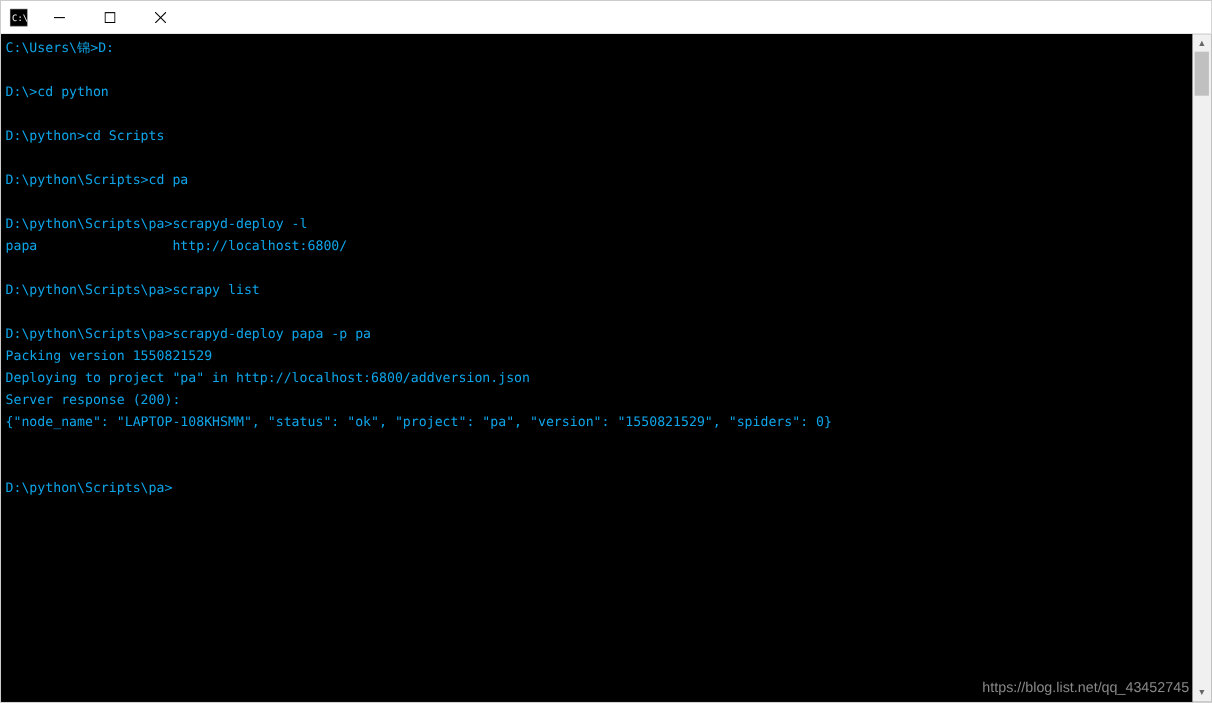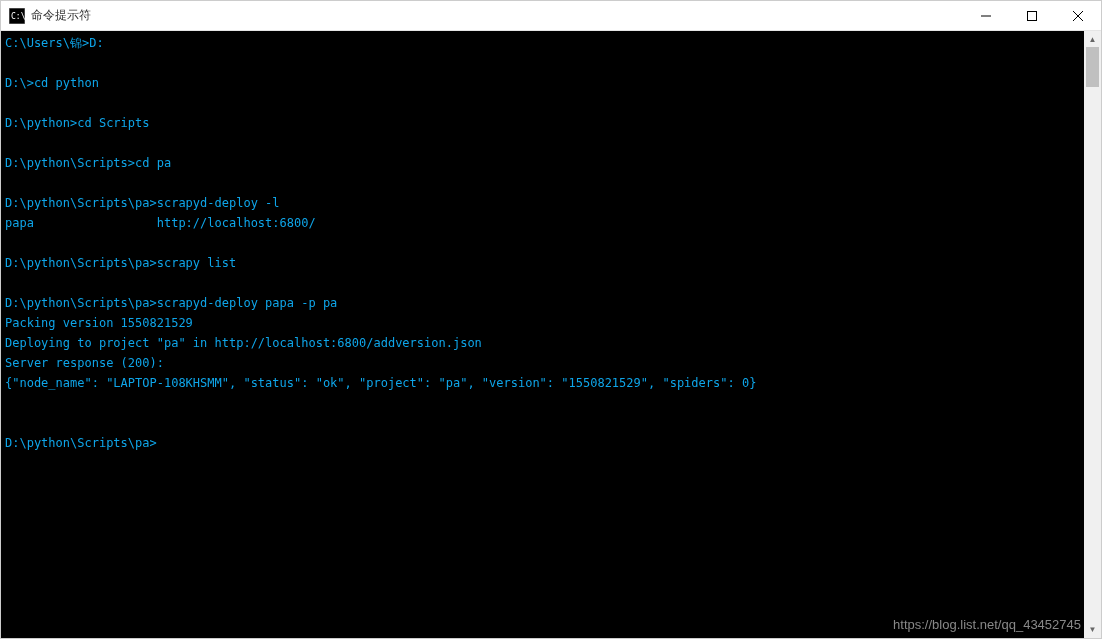--- a/index.html
+++ b/index.html
@@ -124,21 +124,20 @@
 <body>
 
 <div class="window">
   <div class="titlebar">
     <span class="titlebar-icon">
       <svg viewBox="0 0 16 16">
         <rect x="0" y="0" width="16" height="16" fill="#000" stroke="#888" stroke-width="1"></rect>
         <text x="2" y="11" font-size="8" fill="#fff" font-family="monospace">C:\</text>
       </svg>
     </span>
-    <span class="titlebar-text">命令提示符</span>
     <div class="titlebar-controls">
       <div class="tb-btn">
         <svg viewBox="0 0 10 10">
             <line x1="0" y1="5" x2="10" y2="5" stroke="#000" stroke-width="1"></line>
           </svg>
       </div>
       <div class="tb-btn">
         <svg viewBox="0 0 10 10">
             <rect x="0.5" y="0.5" width="9" height="9" fill="none" stroke="#000" stroke-width="1"></rect>
           </svg>

